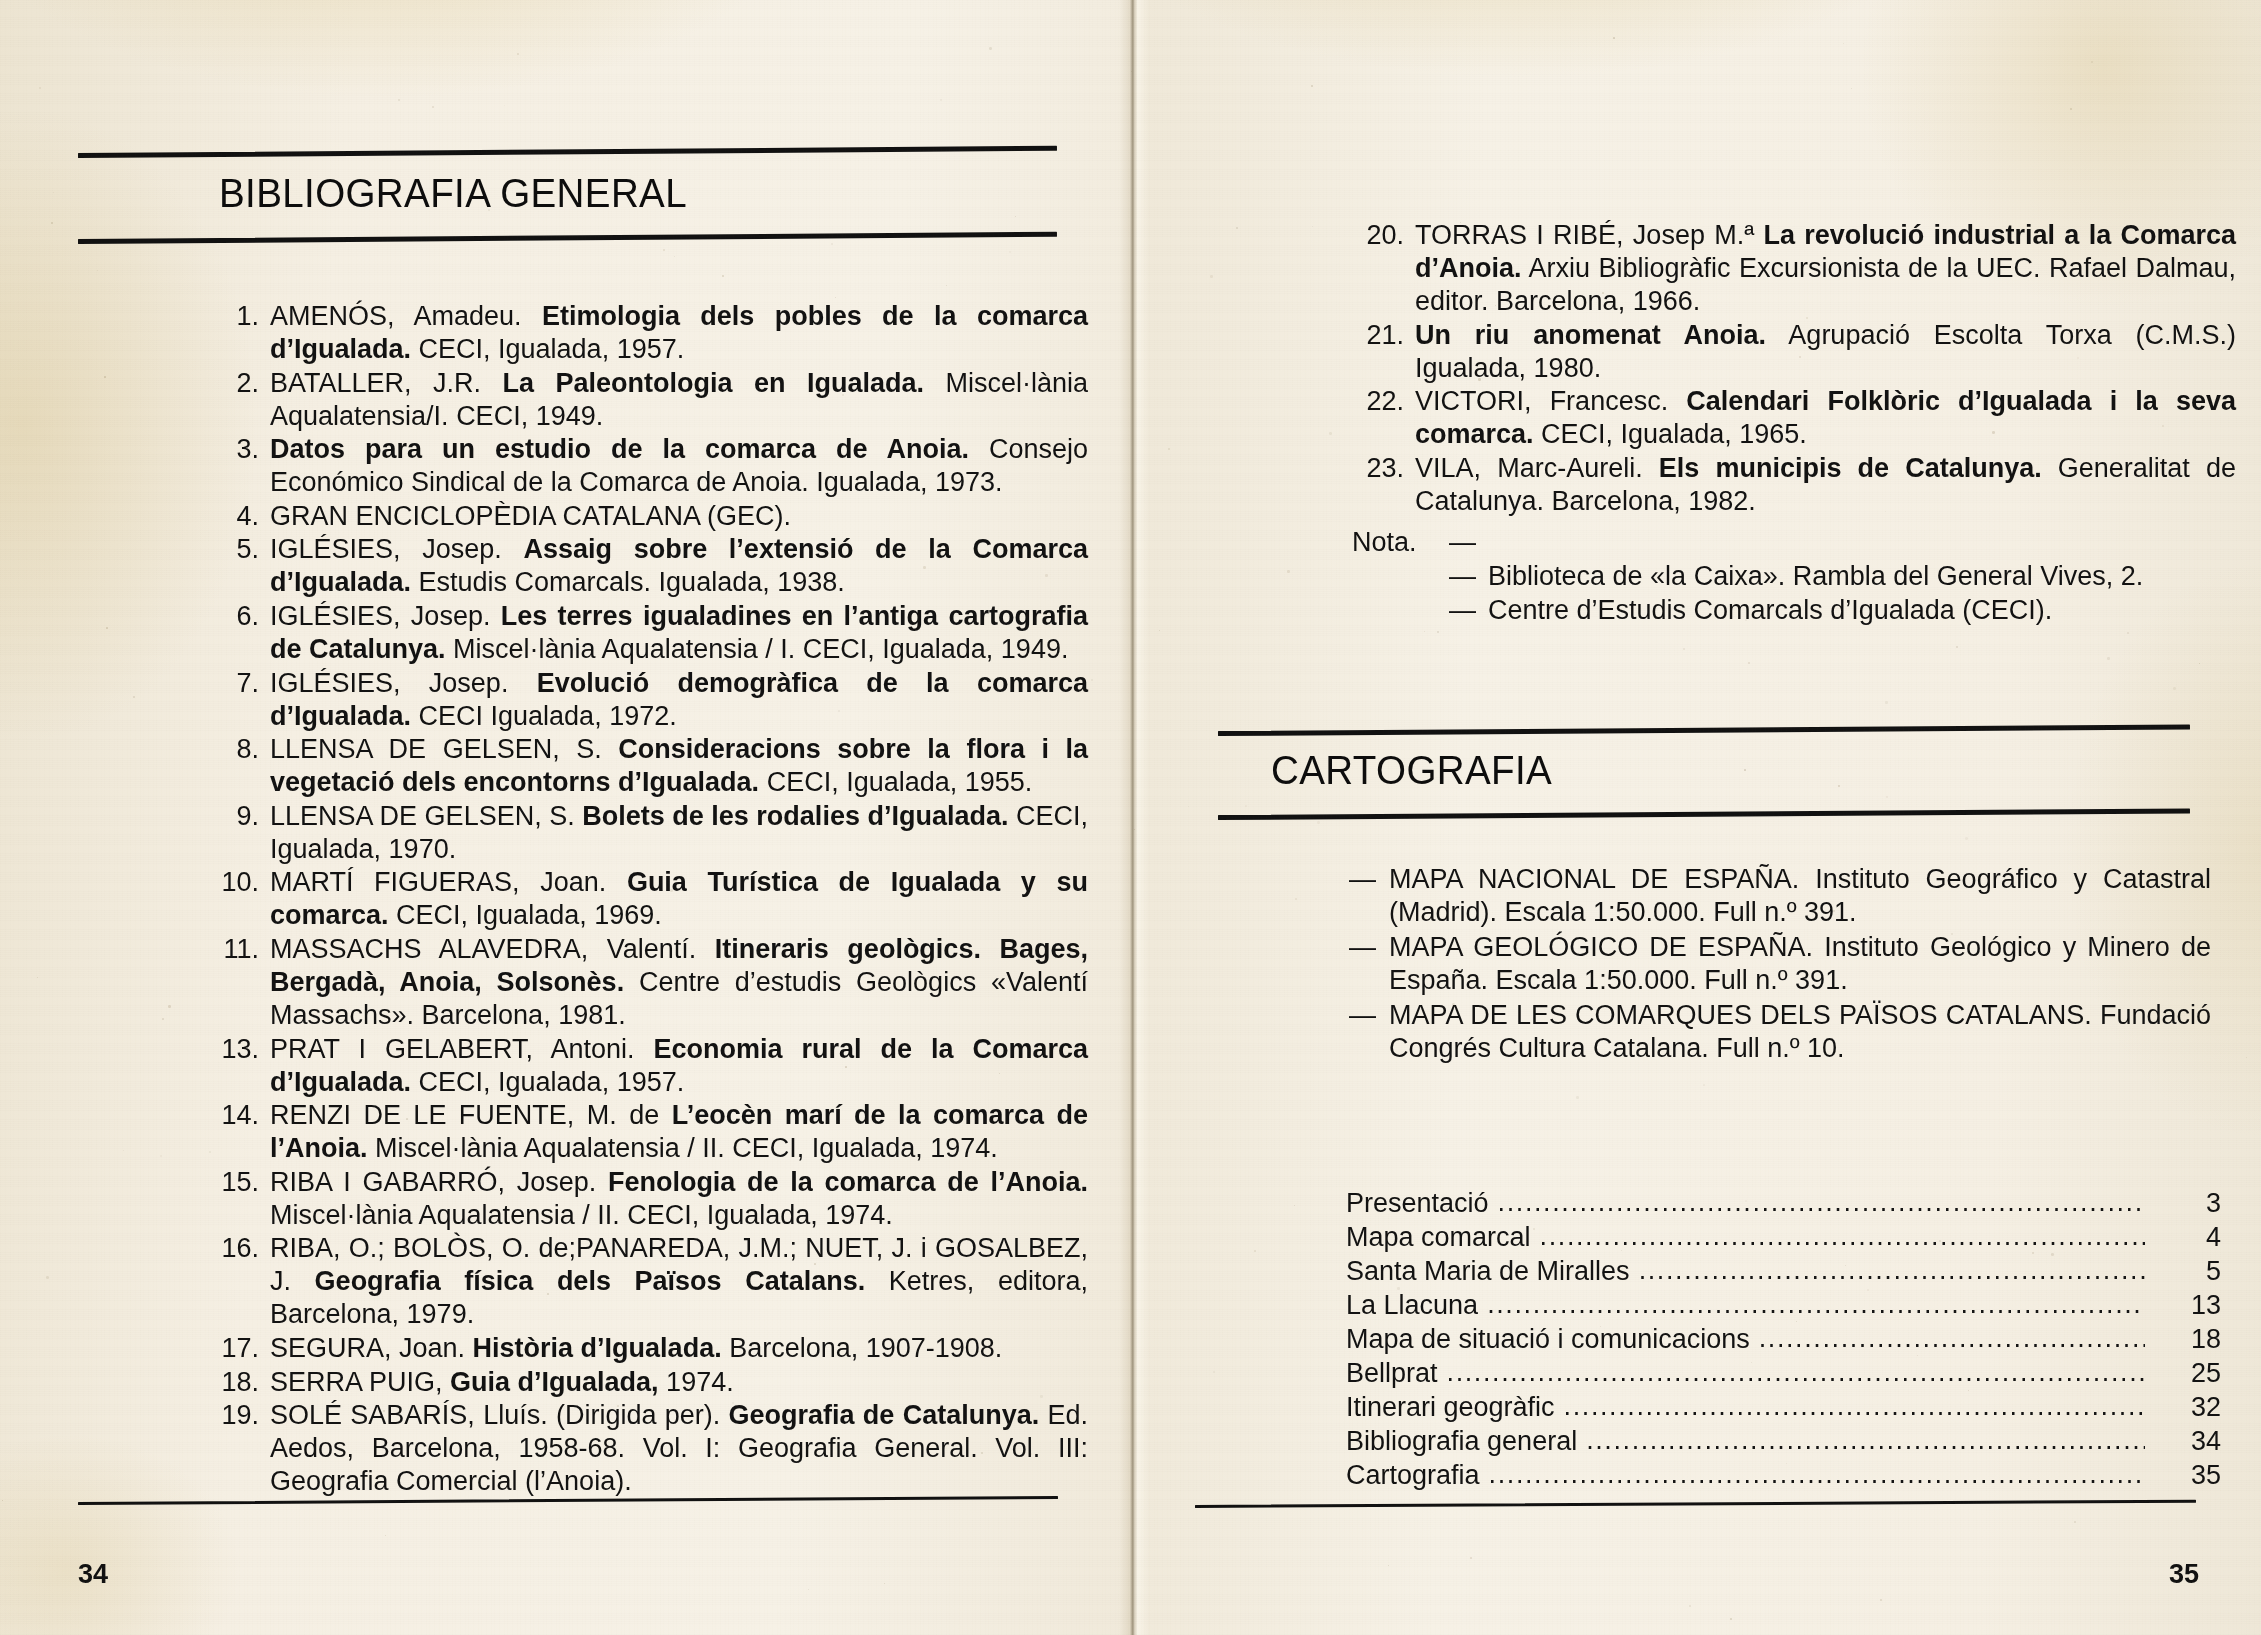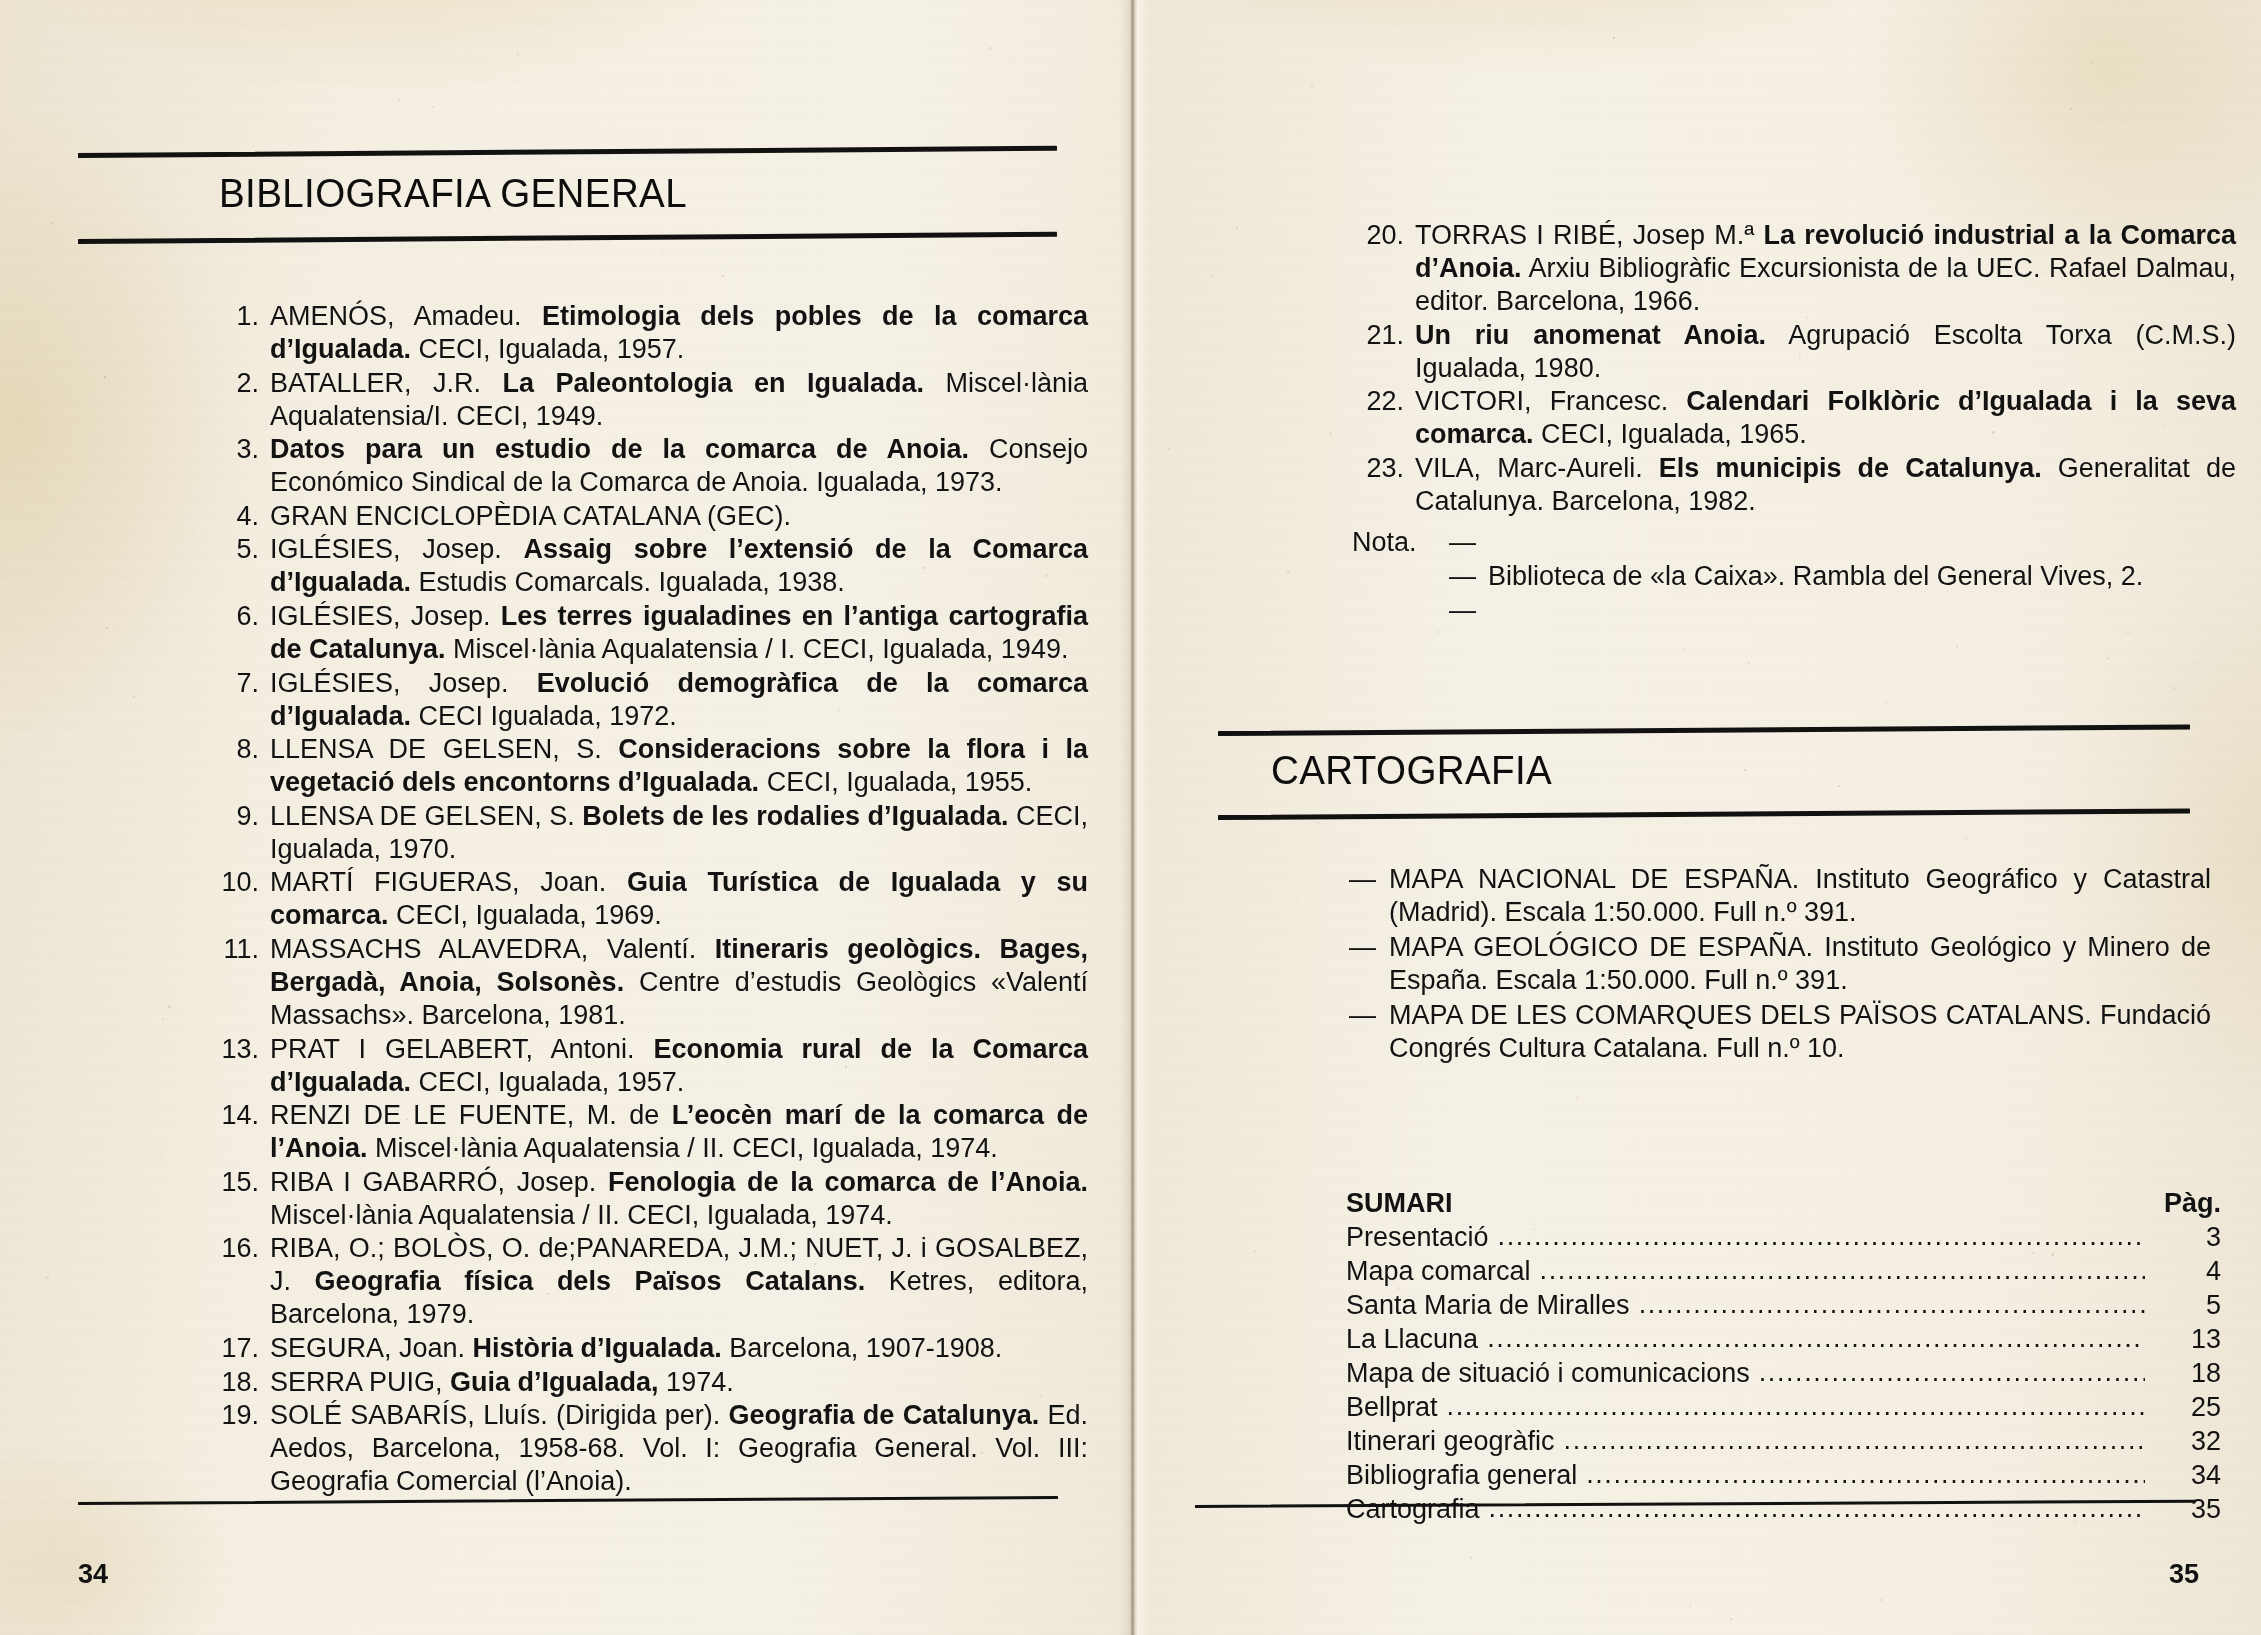--- a/index.html
+++ b/index.html
@@ -216,20 +216,21 @@
         <span class="lbl">Nota.</span>
         <span class="dash">—</span>
       </div>
       <div class="sub" id="nota-subs">
           <div class="nrow">
             <span class="dash">—</span>
             <span>Biblioteca de «la Caixa». Rambla del General Vives, 2.</span>
           </div>
           <div class="nrow">
             <span class="dash">—</span>
+            <span>Centre d’Estudis Comarcals d’Igualada (CECI).</span>
           </div>
         </div>
     </div>
 
     <div class="rule" style="position:absolute;left:1215px;top:0;width:0;"></div>
 
     <div style="position:absolute;left:0;top:0;width:1126px;">
       <div class="rule" style="position:absolute;left:83px;top:731px;width:972px;transform:rotate(-0.38deg);"></div>
       <div class="sec-title" style="position:absolute;left:136px;top:747px;">CARTOGRAFIA</div>
       <div class="rule" style="position:absolute;left:83px;top:815px;width:972px;transform:rotate(-0.38deg);"></div>
@@ -246,24 +247,20 @@
         </li>
         <li>
           <span class="dash">—</span>
           <span class="body">MAPA DE LES COMARQUES DELS PAÏSOS CATALANS. Fundació Congrés Cultura Catalana. Full n.º 10.</span>
         </li>
       </ul>
 
     <div class="sumari" style="position:absolute;left:1347px;top:1186px;width:0;"></div>
 
     <div class="sumari" style="position:absolute;left:211px;top:1186px;width:875px;">
-      <div class="head">
-        <span class="t">SUMARI</span>
-        <span class="p">Pàg.</span>
-      </div>
       <div id="sumari-rows">
           <div class="toc-row">
             <span class="t">Presentació</span>
             <span class="lead">........................................................................................................................................................................................................</span>
             <span class="p">3</span>
           </div>
           <div class="toc-row">
             <span class="t">Mapa comarcal</span>
             <span class="lead">........................................................................................................................................................................................................</span>
             <span class="p">4</span>

